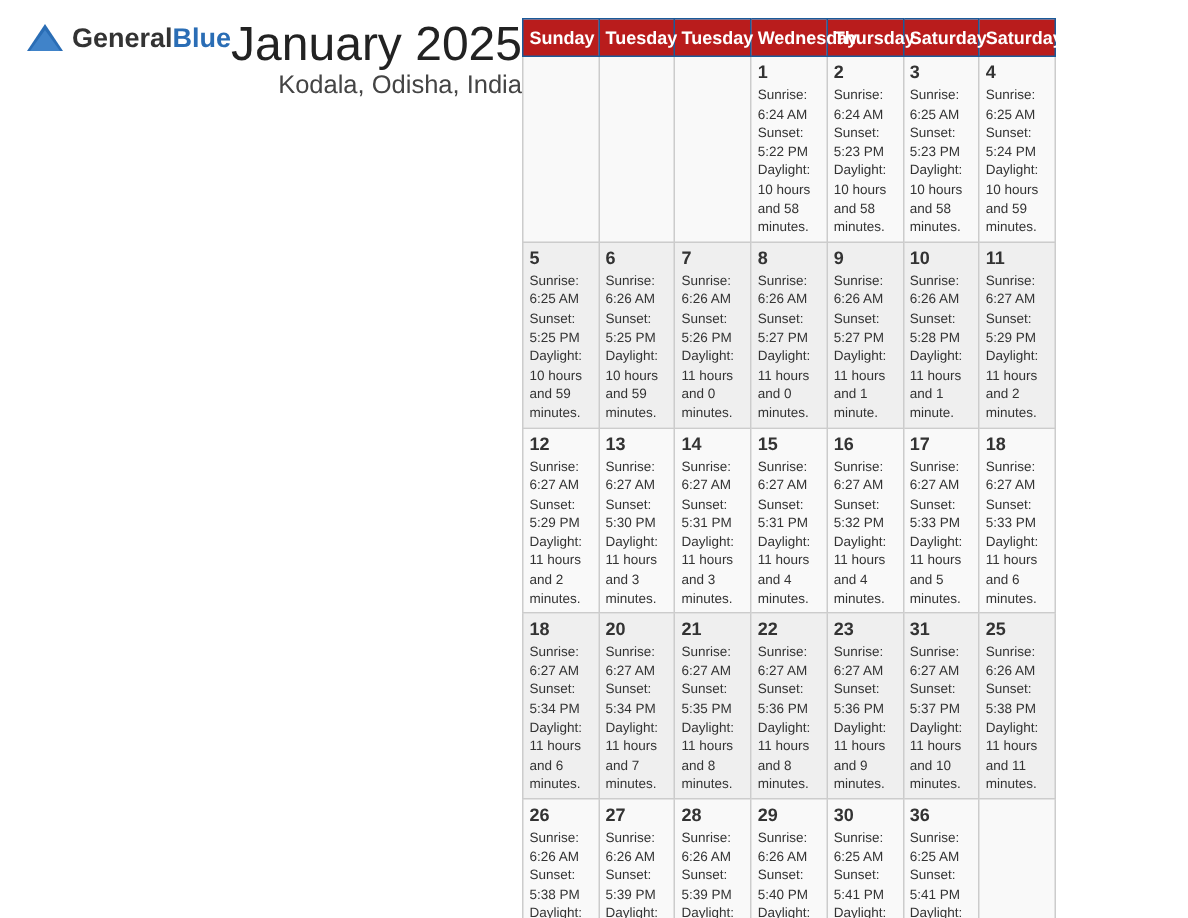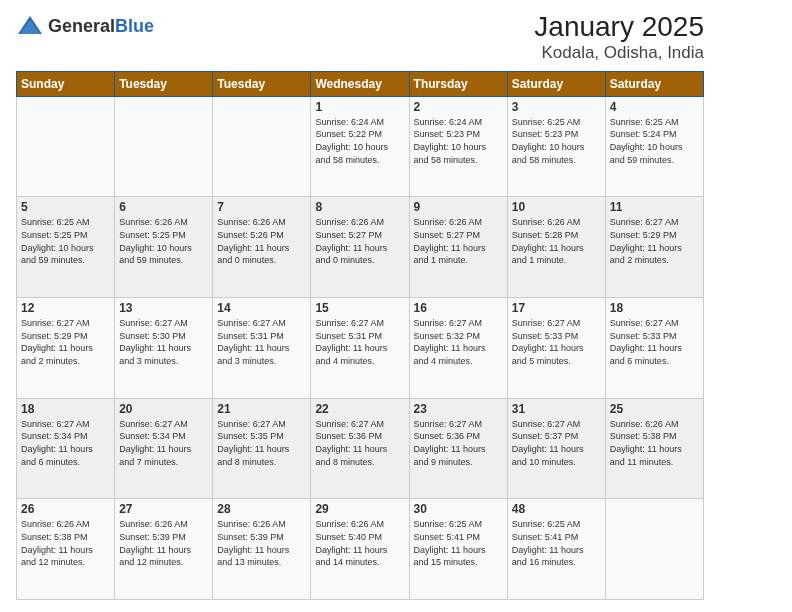--- a/index.html
+++ b/index.html
@@ -8,21 +8,21 @@
       background: #fff;
       width: 792px;
       height: 612px;
       overflow: hidden;
     }
     .page {
       width: 720px;
       height: 612px;
       padding: 12px 16px 12px 16px;
       display: flex;
-      flex-direction: column;
+      flex-direction: row;
     }
     .header {
       display: flex;
       justify-content: space-between;
       align-items: flex-start;
       margin-bottom: 8px;
     }
     .logo {
       display: flex;
       align-items: center;
@@ -41,38 +41,38 @@
       line-height: 1;
     }
     .logo-icon {
       width: 28px;
       height: 28px;
     }
     .title-block {
       text-align: right;
     }
     .month-title {
-      font-size: 28px;
+      font-size: 32px;
       font-weight: normal;
       color: #222;
       line-height: 1.1;
     }
     .location-title {
       font-size: 17px;
       color: #444;
     }
     .calendar {
       flex: 1;
       border: 1px solid #ccc;
       border-collapse: collapse;
       width: 100%;
       table-layout: fixed;
     }
     .calendar thead tr th {
-      background-color: #a16207;
+      background-color: #b91c1c;
       color: #fff;
       font-size: 12px;
       font-weight: bold;
       padding: 5px 4px;
       text-align: left;
       border: 1px solid #1a5a99;
     }
     .calendar tbody tr td {
       border: 1px solid #ccc;
       vertical-align: top;
@@ -348,21 +348,21 @@
 and 14 minutes.</div>
           </td>
           <td>
             <span class="day-number">30</span>
             <div class="day-info" style="white-space: pre-line;">Sunrise: 6:25 AM
 Sunset: 5:41 PM
 Daylight: 11 hours
 and 15 minutes.</div>
           </td>
           <td>
-            <span class="day-number">48</span>
+            <span class="day-number">36</span>
             <div class="day-info" style="white-space: pre-line;">Sunrise: 6:25 AM
 Sunset: 5:41 PM
 Daylight: 11 hours
 and 16 minutes.</div>
           </td>
           <td></td>
         </tr>
       </tbody>
   </table>
 </div>

